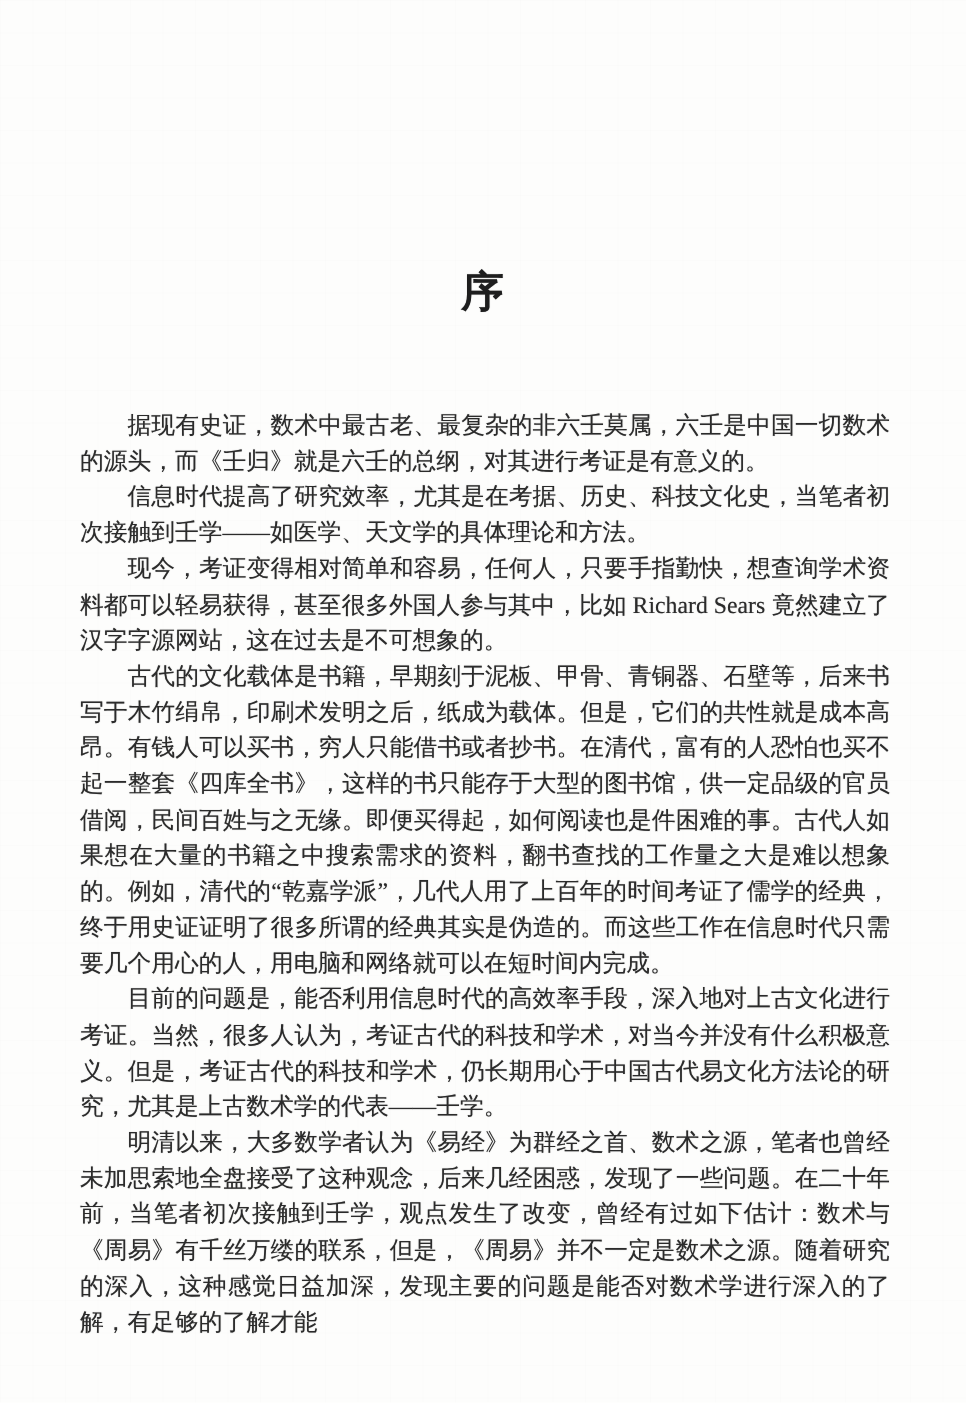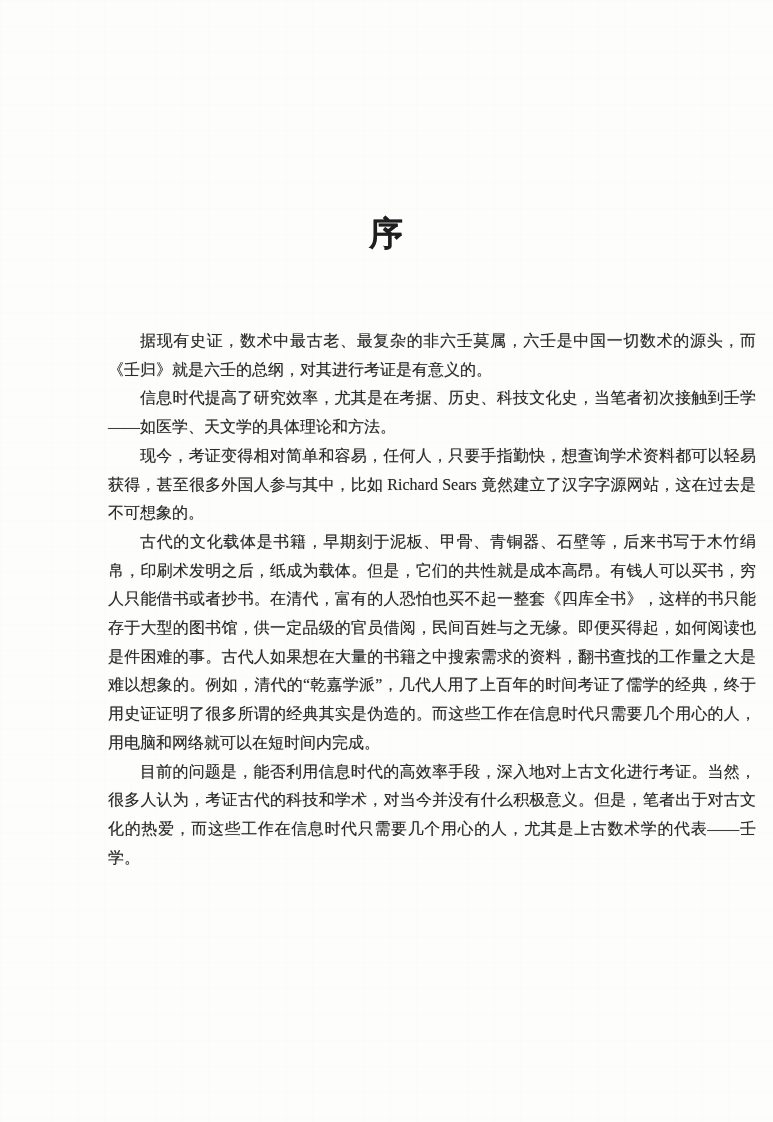--- a/index.html
+++ b/index.html
@@ -36,37 +36,37 @@
     letter-spacing: 1px;
     color: #1e1e1e;
     text-shadow: 0 0 0.6px rgba(30,30,30,0.55);
   }
   .page-body {
     position: absolute;
     top: 327px;
     left: 64px;
     width: 648px;
     color: #2b2b2b;
-    font-size: 16px;
+    font-size: 19px;
     line-height: 28.7px;
     text-align: justify;
     text-shadow: 0 0 0.7px rgba(40,40,40,0.5);
-    margin-left: 44px;
   }
   .page-body p {
     margin: 0;
     padding: 0;
     text-indent: 2em;
   }
 </style>
 </head>
 <body>
 
 <div class="scan-page">
   <h1 class="page-title">序</h1>
   <div class="page-body">
     <p>据现有史证，数术中最古老、最复杂的非六壬莫属，六壬是中国一切数术的源头，而《壬归》就是六壬的总纲，对其进行考证是有意义的。</p>
     <p>信息时代提高了研究效率，尤其是在考据、历史、科技文化史，当笔者初次接触到壬学——如医学、天文学的具体理论和方法。</p>
     <p>现今，考证变得相对简单和容易，任何人，只要手指勤快，想查询学术资料都可以轻易获得，甚至很多外国人参与其中，比如 Richard Sears 竟然建立了汉字字源网站，这在过去是不可想象的。</p>
     <p>古代的文化载体是书籍，早期刻于泥板、甲骨、青铜器、石壁等，后来书写于木竹绢帛，印刷术发明之后，纸成为载体。但是，它们的共性就是成本高昂。有钱人可以买书，穷人只能借书或者抄书。在清代，富有的人恐怕也买不起一整套《四库全书》，这样的书只能存于大型的图书馆，供一定品级的官员借阅，民间百姓与之无缘。即便买得起，如何阅读也是件困难的事。古代人如果想在大量的书籍之中搜索需求的资料，翻书查找的工作量之大是难以想象的。例如，清代的“乾嘉学派”，几代人用了上百年的时间考证了儒学的经典，终于用史证证明了很多所谓的经典其实是伪造的。而这些工作在信息时代只需要几个用心的人，用电脑和网络就可以在短时间内完成。</p>
-    <p>目前的问题是，能否利用信息时代的高效率手段，深入地对上古文化进行考证。当然，很多人认为，考证古代的科技和学术，对当今并没有什么积极意义。但是，笔者出于对古文化的热爱，而这些工作在信息时代只需要几个用心的人，尤其是上古数术学的代表——壬学。</p>
+    <p>目前的问题是，能否利用信息时代的高效率手段，深入地对上古文化进行考证。当然，很多人认为，考证古代的科技和学术，对当今并没有什么积极意义。但是，考证古代的科技和学术，仍长期用心于中国古代易文化方法论的研究，尤其是上古数术学的代表——壬学。</p>
+    <p>明清以来，大多数学者认为《易经》为群经之首、数术之源，笔者也曾经未加思索地全盘接受了这种观念，后来几经困惑，发现了一些问题。在二十年前，当笔者初次接触到壬学，观点发生了改变，曾经有过如下估计：数术与《周易》有千丝万缕的联系，但是，《周易》并不一定是数术之源。随着研究的深入，这种感觉日益加深，发现主要的问题是能否对数术学进行深入的了解，有足够的了解才能</p>
   </div>
 </div>
 
 </body></html>

